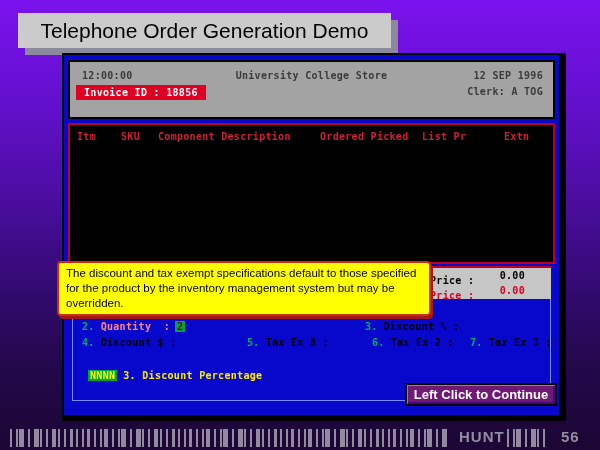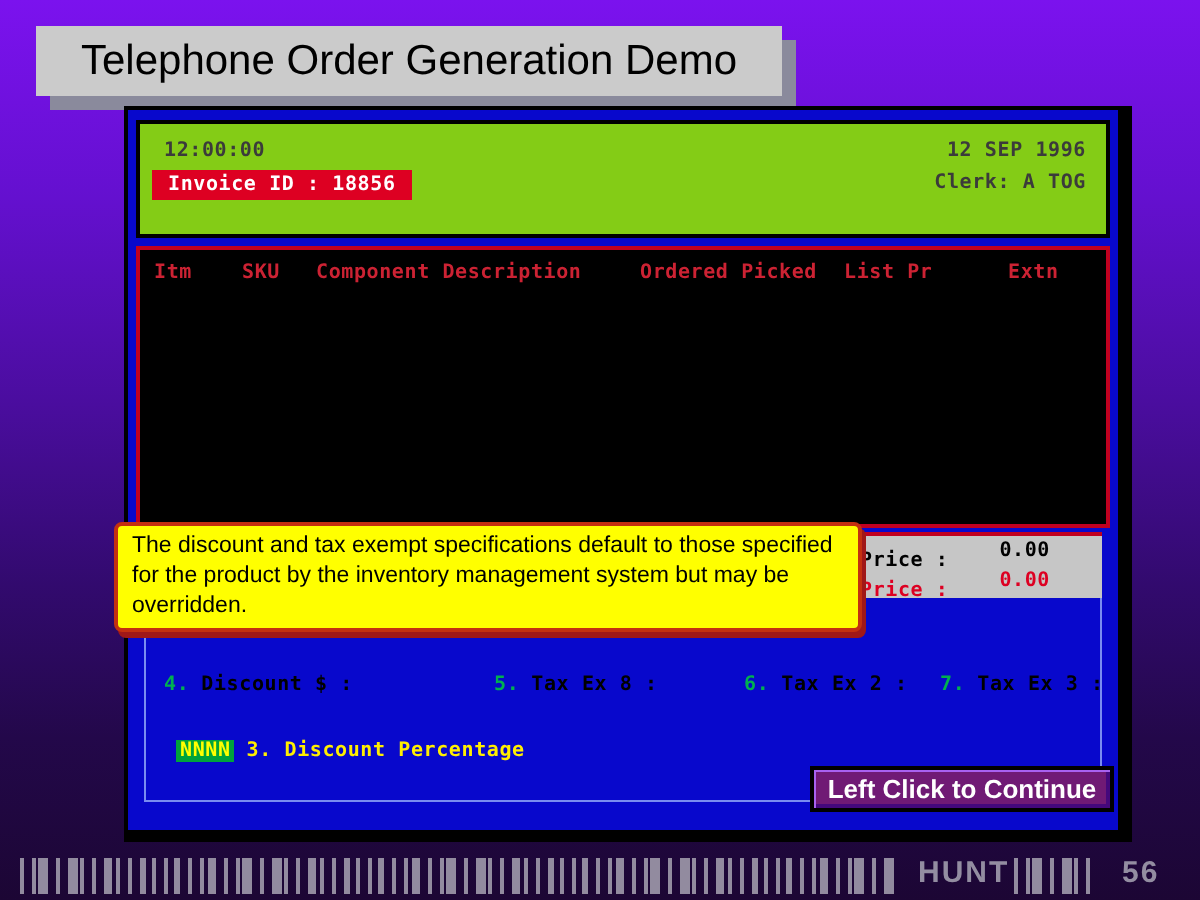--- a/index.html
+++ b/index.html
@@ -12,21 +12,21 @@
   
   .slide-title{left:18px;top:13px;width:373px;height:35px;background:#cbcbcb;
     box-shadow:7px 7px 0 #8a8a9c;display:flex;align-items:center;justify-content:center;
     font-size:21px;color:#000;}
 
   
   .window{left:62px;top:53px;width:504px;height:368px;background:#0808cc;
     border:2px solid #000;border-right-width:7px;border-bottom-width:6px;box-sizing:border-box;}
   .window-inner{position:absolute;left:0;top:0;right:0;bottom:0;}
 
-  .term-header{left:4px;top:5px;width:483px;height:55px;background:#84cc16;border:2px solid #000;color:#3b3b3b;}
+  .term-header{left:4px;top:5px;width:483px;height:55px;background:#a3a3a3;border:2px solid #000;color:#3b3b3b;}
   .th-time{left:12px;top:8px;}
   .th-store{left:0;right:0;top:8px;text-align:center;}
   .th-date{right:10px;top:8px;}
   .th-clerk{right:10px;top:24px;}
   .th-mode{left:0;right:0;top:37px;text-align:center;}
   .invoice-badge{left:6px;top:23px;height:15px;line-height:15px;background:#dd0022;color:#fff;padding:0 8px;}
 
   .order-table{left:4px;top:68px;width:483px;height:137px;background:#000;border:2px solid #c00020;}
   .order-table .col{position:absolute;top:6px;color:#cc2233;}
   .col-0{left:7px;}.col-1{left:51px;}.col-2{left:88px;}.col-3{left:250px;}.col-4{left:352px;}.col-5{left:434px;}
@@ -75,20 +75,21 @@
 
 <div class="stage">
 
   <div class="abs slide-title">Telephone Order Generation Demo</div>
 
   <div class="abs window">
     <div class="window-inner">
 
       <div class="abs term-header">
         <span class="abs mono th-time">12:00:00</span>
+        <span class="abs mono th-store">University College Store</span>
         <span class="abs mono th-date">12 SEP 1996</span>
         <span class="abs mono th-clerk">Clerk: A TOG</span>
         <span class="abs mono invoice-badge">Invoice ID : 18856</span>
       </div>
 
       <div class="abs order-table">
         <span class="mono col col-0">Itm</span>
         <span class="mono col col-1">SKU</span>
         <span class="mono col col-2">Component Description</span>
         <span class="mono col col-3">Ordered Picked</span>
@@ -107,20 +108,25 @@
           <span class="mono">Price :</span>
           <span class="mono pv">0.00</span>
         </div>
       </div>
 
       <div class="abs form-row fr-1">
         <span class="pos p0 mono"><span class="lbl-pink">1.</span><span class="lbl-pink" style="margin-left:6px;">Product ID :</span></span>
         <span class="product-field mono field-green">1020000 THE HUNT FOR RED OCTOBER</span>
       </div>
 
+      <div class="abs form-row fr-2">
+        <span class="pos p0 mono"><span class="num">2.</span><span class="lbl-pink" style="margin-left:6px;">Quantity  :</span></span>
+        <span class="pos p-qtyval mono field-green">2</span>
+        <span class="pos p-disc mono"><span class="num">3.</span><span style="margin-left:6px;">Discount % :</span></span>
+      </div>
 
       <div class="abs form-row fr-3">
         <span class="pos p0 mono"><span class="num">4.</span><span style="margin-left:6px;">Discount $ :</span></span>
         <span class="pos p-tax1 mono"><span class="num">5.</span><span style="margin-left:6px;">Tax Ex 8 :</span></span>
         <span class="pos p-tax2 mono"><span class="num">6.</span><span style="margin-left:6px;">Tax Ex 2 :</span></span>
         <span class="pos p-tax3 mono"><span class="num">7.</span><span style="margin-left:6px;">Tax Ex 3 :</span></span>
       </div>
 
       <div class="abs prompt-row">
         <span class="mono prompt-mask">NNNN</span><span class="mono prompt-hint">3. Discount Percentage</span>

